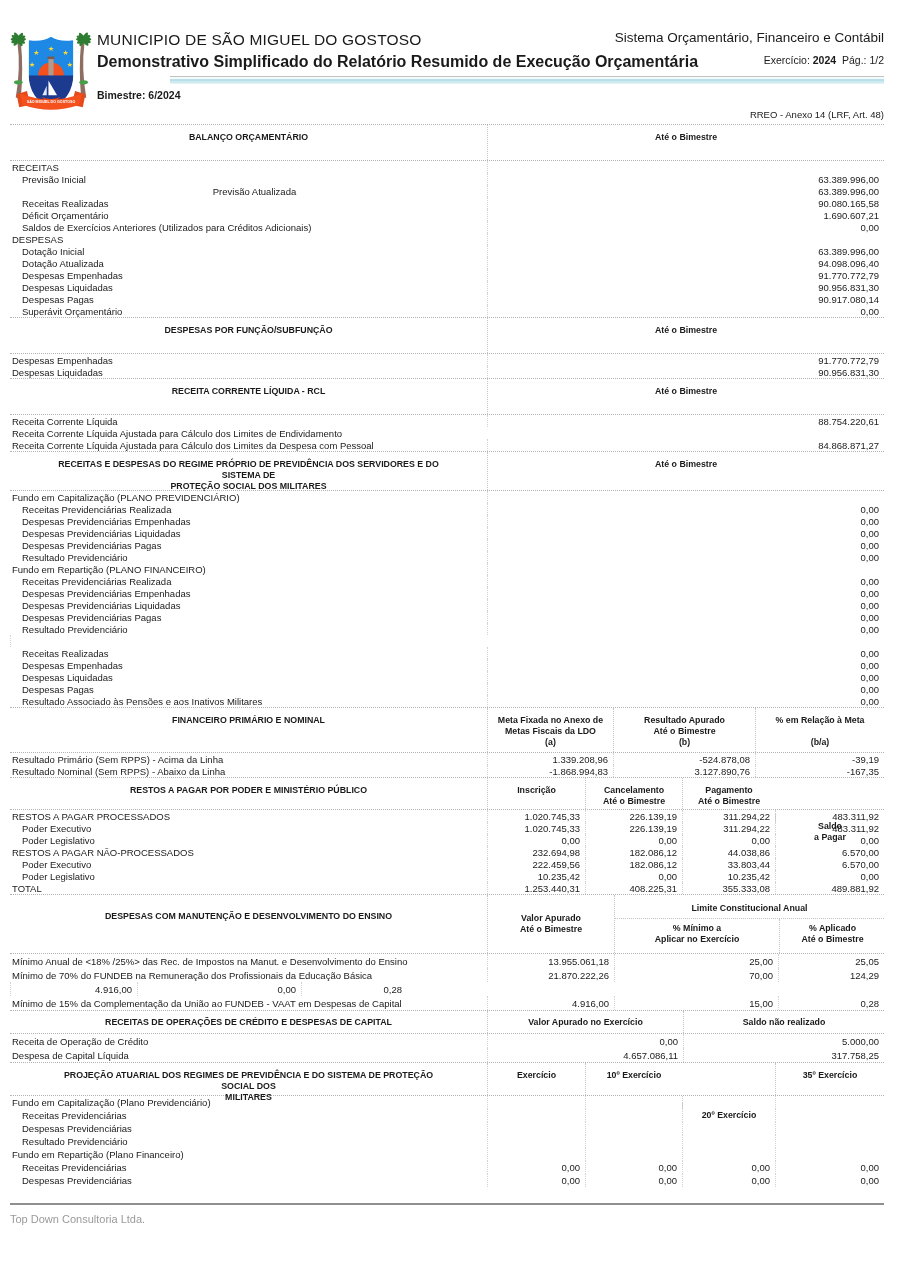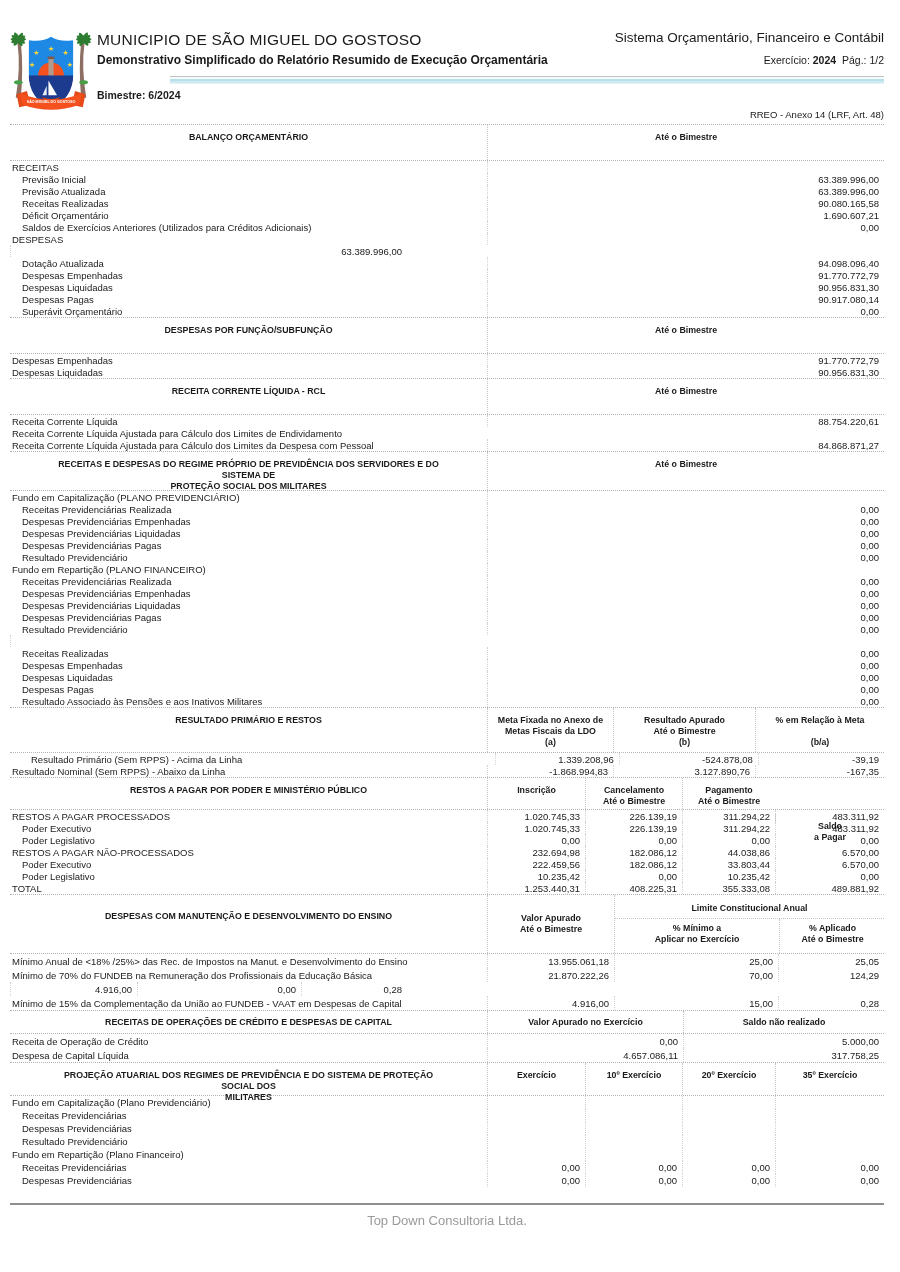--- a/index.html
+++ b/index.html
@@ -5,21 +5,21 @@
   * { margin:0; padding:0; box-sizing:border-box; }
   html,body { background:#e9e9e9; }
   .page {
     position:relative; width:900px; height:1272px; background:#ffffff;
     font-family:"Liberation Sans", sans-serif; color:#1a1a1a; overflow:hidden;
     margin:0 auto;
   }
   
   .logo { position:absolute; left:8px; top:26px; width:86px; height:92px; }
   .muni-name   { position:absolute; left:97px; top:31px; font-size:15.5px; letter-spacing:.2px; }
-  .report-title{ position:absolute; left:97px; top:53px; font-size:12px; font-weight:bold; }
+  .report-title{ position:absolute; left:97px; top:53px; font-size:16px; font-weight:bold; }
   .sys-name    { position:absolute; right:16px; top:30px; font-size:13.5px; text-align:right; }
   .exer-line   { position:absolute; right:16px; top:54px; font-size:10.5px; text-align:right; }
   .exer-line b { font-weight:bold; }
   .teal-rule   { position:absolute; left:170px; right:16px; top:76px; height:8px;
                  border-top:1px solid #c2c2c2; border-bottom:1px solid #e6f4f6;
                  background:linear-gradient(#f4fbfc 0 30%, #b9dfe8 30% 72%, #cdeaf0 72% 100%); }
   .bimester    { position:absolute; left:97px; top:89px; font-size:10.5px; font-weight:bold; }
   .annex       { position:absolute; right:16px; top:109px; font-size:9.5px; }
   
   .report { position:absolute; left:10px; top:124px; width:874px; }
@@ -47,21 +47,21 @@
   .sh-group-cols .sh-col { flex:none; border-left:1px dotted #c4c4c4; padding-top:4px; }
   .sh-group-cols .sh-col:first-child { border-left:none; }
   .row { display:flex; height:12px; font-size:9.5px; align-items:center; }
   .c-lbl { width:477px; overflow:hidden; white-space:nowrap; }
   .c-val { height:100%; display:flex; align-items:center; justify-content:flex-end;
            padding-right:5px; border-left:1px dotted #d2d2d2; }
   .sec-mde .row, .sec-opcred .row { height:14px; }
   .sec-projecao .row { height:13px; }
   
   .foot-rule { border-top:2px solid #8f8f8f; margin-top:16px; }
-  .foot-company { color:#9a9a9a; font-size:13px; padding-top:8px;text-align:center; }
+  .foot-company { color:#9a9a9a; font-size:11px; padding-top:8px; }
 </style>
 </head>
 <body>
 
 <div class="page">
 
   <svg class="logo" viewBox="0 0 100 100">
 
     <g>
       <path d="M11,16 Q15,45 9,80 L15,80 Q18,45 15,16 Z" fill="#8d6e63"></path>
@@ -139,40 +139,41 @@
         </div>
         <div class="row">
           <div class="c-lbl" style="padding-left: 2px;">RECEITAS</div>
           <div class="c-val" style="width: 397px;"></div>
         </div>
         <div class="row">
           <div class="c-lbl" style="padding-left: 12px;">Previsão Inicial</div>
           <div class="c-val" style="width: 397px;">63.389.996,00</div>
         </div>
         <div class="row">
-          <div class="c-lbl" style="padding-left: 12px;">Previsão Atualizada</div>
+          <div class="c-lbl" style="padding-left: 12px; text-align: center;">Previsão Atualizada</div>
           <div class="c-val" style="width: 397px;">63.389.996,00</div>
         </div>
         <div class="row">
           <div class="c-lbl" style="padding-left: 12px;">Receitas Realizadas</div>
           <div class="c-val" style="width: 397px;">90.080.165,58</div>
         </div>
         <div class="row">
           <div class="c-lbl" style="padding-left: 12px;">Déficit Orçamentário</div>
           <div class="c-val" style="width: 397px;">1.690.607,21</div>
         </div>
         <div class="row">
           <div class="c-lbl" style="padding-left: 12px;">Saldos de Exercícios Anteriores (Utilizados para Créditos Adicionais)</div>
           <div class="c-val" style="width: 397px;">0,00</div>
         </div>
         <div class="row">
           <div class="c-lbl" style="padding-left: 2px;">DESPESAS</div>
           <div class="c-val" style="width: 397px;"></div>
         </div>
         <div class="row">
+          <div class="c-lbl" style="padding-left: 12px;">Dotação Inicial</div>
           <div class="c-val" style="width: 397px;">63.389.996,00</div>
         </div>
         <div class="row">
           <div class="c-lbl" style="padding-left: 12px;">Dotação Atualizada</div>
           <div class="c-val" style="width: 397px;">94.098.096,40</div>
         </div>
         <div class="row">
           <div class="c-lbl" style="padding-left: 12px;">Despesas Empenhadas</div>
           <div class="c-val" style="width: 397px;">91.770.772,79</div>
         </div>
@@ -293,33 +294,33 @@
           <div class="c-lbl" style="padding-left: 12px;">Despesas Pagas</div>
           <div class="c-val" style="width: 397px;">0,00</div>
         </div>
         <div class="row">
           <div class="c-lbl" style="padding-left: 12px;">Resultado Associado às Pensões e aos Inativos Militares</div>
           <div class="c-val" style="width: 397px;">0,00</div>
         </div>
       </div>
       <div class="sec sec-resultado">
         <div class="sec-head">
-          <div class="sh-title">RESULTADO PRIMÁRIO E RESTOS</div>
+          <div class="sh-title">FINANCEIRO PRIMÁRIO E NOMINAL</div>
           <div class="sh-col" style="width: 126px;">Meta Fixada no Anexo de
 Metas Fiscais da LDO
 (a)</div>
           <div class="sh-col" style="width: 142px;">Resultado Apurado
 Até o Bimestre
 (b)</div>
           <div class="sh-col" style="width: 129px;">% em Relação à Meta
 &nbsp;
 (b/a)</div>
         </div>
         <div class="row">
-          <div class="c-lbl" style="padding-left: 2px; margin-left: 19px;">Resultado Primário (Sem RPPS) - Acima da Linha</div>
+          <div class="c-lbl" style="padding-left: 2px;">Resultado Primário (Sem RPPS) - Acima da Linha</div>
           <div class="c-val" style="width: 126px;">1.339.208,96</div>
           <div class="c-val" style="width: 142px;">-524.878,08</div>
           <div class="c-val" style="width: 129px;">-39,19</div>
         </div>
         <div class="row">
           <div class="c-lbl" style="padding-left: 2px;">Resultado Nominal (Sem RPPS) - Abaixo da Linha</div>
           <div class="c-val" style="width: 126px;">-1.868.994,83</div>
           <div class="c-val" style="width: 142px;">3.127.890,76</div>
           <div class="c-val" style="width: 129px;">-167,35</div>
         </div>
@@ -440,21 +441,21 @@
           <div class="c-val" style="width: 196px;">4.657.086,11</div>
           <div class="c-val" style="width: 201px;">317.758,25</div>
         </div>
       </div>
       <div class="sec sec-projecao">
         <div class="sec-head">
           <div class="sh-title">PROJEÇÃO ATUARIAL DOS REGIMES DE PREVIDÊNCIA E DO SISTEMA DE PROTEÇÃO SOCIAL DOS
 MILITARES</div>
           <div class="sh-col" style="width: 98px;">Exercício</div>
           <div class="sh-col" style="width: 97px;">10º Exercício</div>
-          <div class="sh-col" style="width: 93px;">20º Exercício</div>
+          <div class="sh-col" style="width: 93px; margin-top: 40px;">20º Exercício</div>
           <div class="sh-col" style="width: 109px;">35º Exercício</div>
         </div>
         <div class="row">
           <div class="c-lbl" style="padding-left: 2px;">Fundo em Capitalização (Plano Previdenciário)</div>
           <div class="c-val" style="width: 98px;"></div>
           <div class="c-val" style="width: 97px;"></div>
           <div class="c-val" style="width: 93px;"></div>
           <div class="c-val" style="width: 109px;"></div>
         </div>
         <div class="row">

